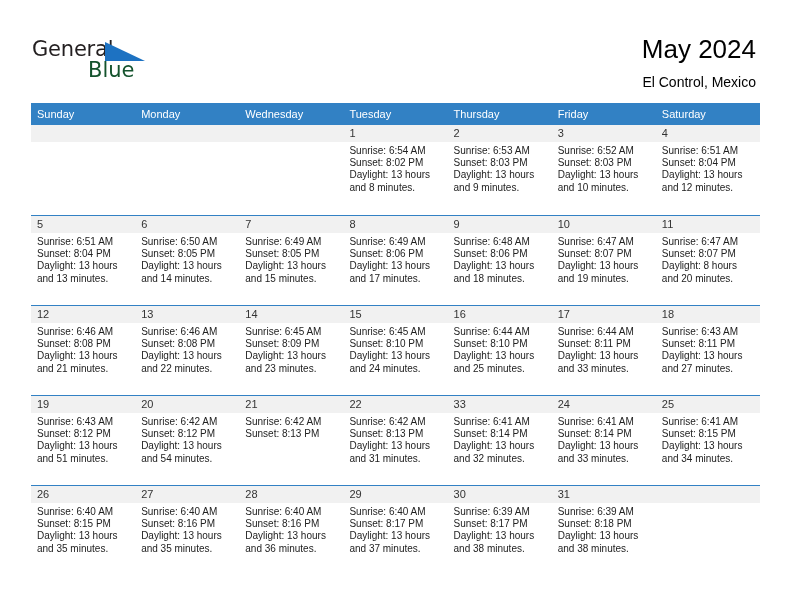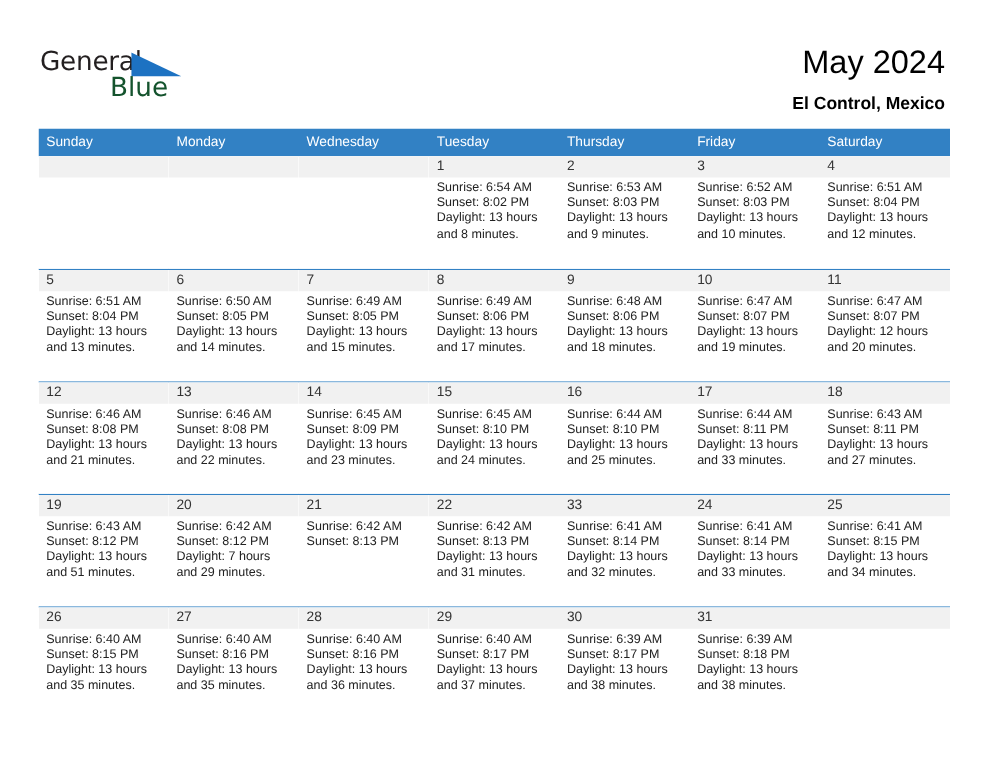--- a/index.html
+++ b/index.html
@@ -74,21 +74,21 @@
   }
   .cal-title {
     font-size: 26px;
     font-weight: 400;
     color: #000000;
     line-height: 32px;
     white-space: nowrap;
   }
   .cal-subtitle {
     font-size: 14px;
-    font-weight: 700;
+    font-weight: 400;
     color: #000000;
     line-height: 18px;
     margin-top: 8px;
     white-space: nowrap;
   }
 
   
   .calendar {
     position: absolute;
     left: 31px;
@@ -313,21 +313,21 @@
               <div class="wrap">Daylight: 13 hours and 19 minutes.</div>
             </div>
           </div>
           <div class="daycell">
             <div class="daynum-band">
               <span class="daynum">11</span>
             </div>
             <div class="info">
               <div>Sunrise: 6:47 AM</div>
               <div>Sunset: 8:07 PM</div>
-              <div class="wrap">Daylight: 12 hours and 20 minutes.</div>
+              <div class="wrap">Daylight: 8 hours and 20 minutes.</div>
             </div>
           </div>
         </div>
         <div class="week">
           <div class="daycell">
             <div class="daynum-band">
               <span class="daynum">12</span>
             </div>
             <div class="info">
               <div>Sunrise: 6:46 AM</div>
@@ -407,21 +407,21 @@
               <div class="wrap">Daylight: 13 hours and 51 minutes.</div>
             </div>
           </div>
           <div class="daycell">
             <div class="daynum-band">
               <span class="daynum">20</span>
             </div>
             <div class="info">
               <div>Sunrise: 6:42 AM</div>
               <div>Sunset: 8:12 PM</div>
-              <div class="wrap">Daylight: 7 hours and 29 minutes.</div>
+              <div class="wrap">Daylight: 13 hours and 54 minutes.</div>
             </div>
           </div>
           <div class="daycell">
             <div class="daynum-band">
               <span class="daynum">21</span>
             </div>
             <div class="info">
               <div>Sunrise: 6:42 AM</div>
               <div>Sunset: 8:13 PM</div>
             </div>

